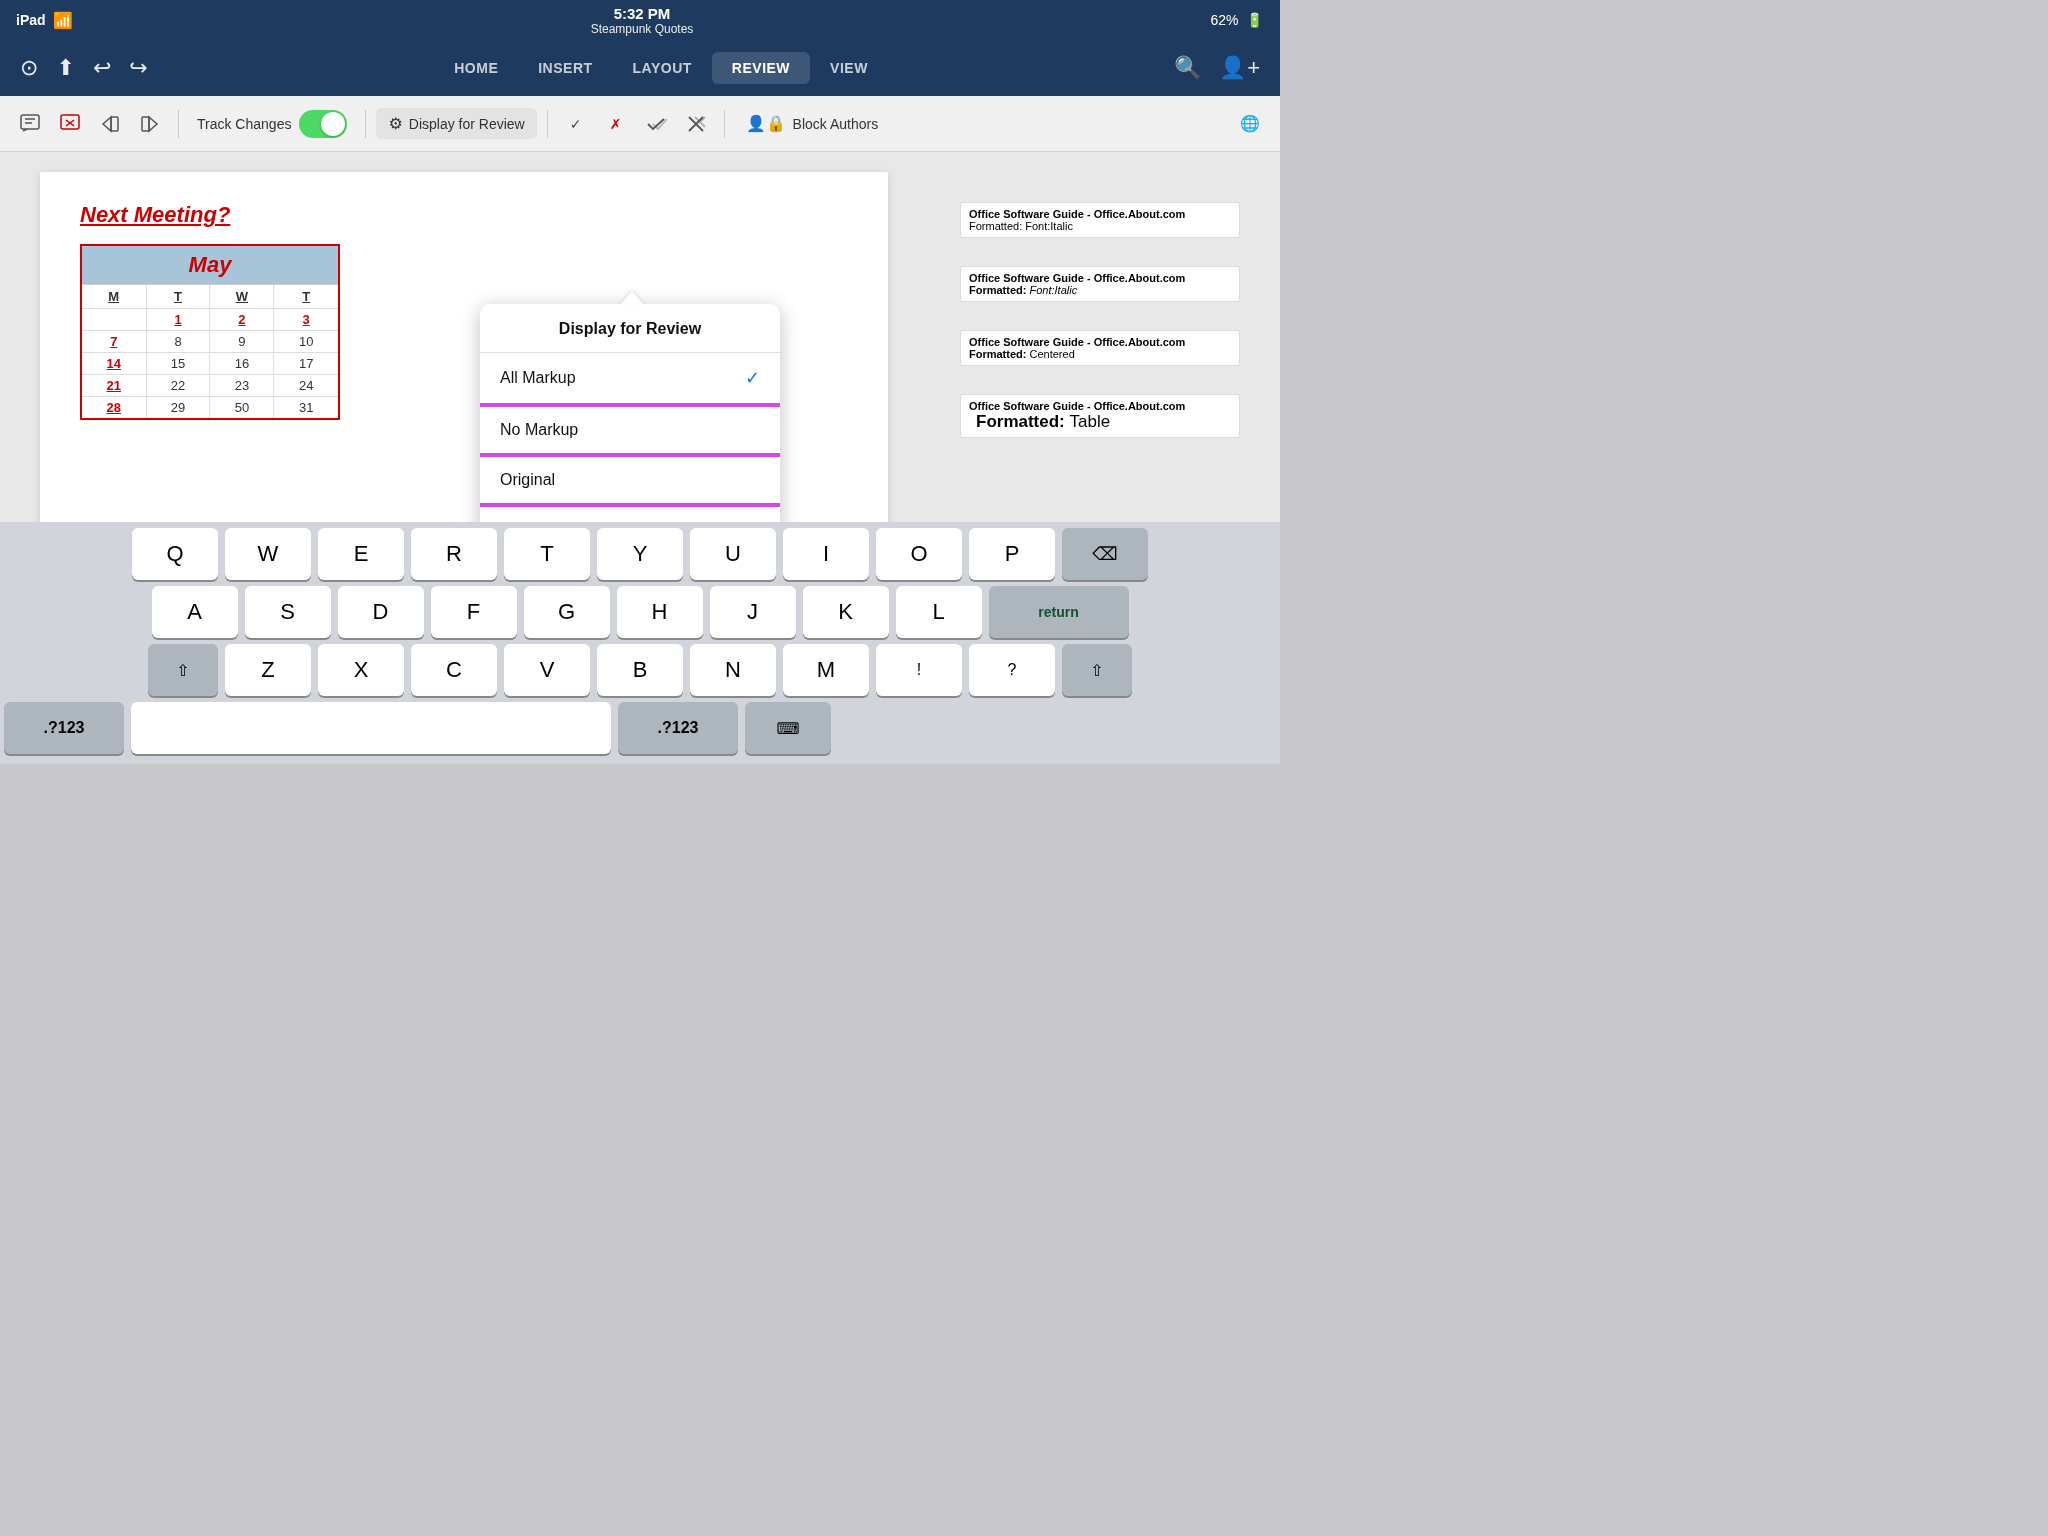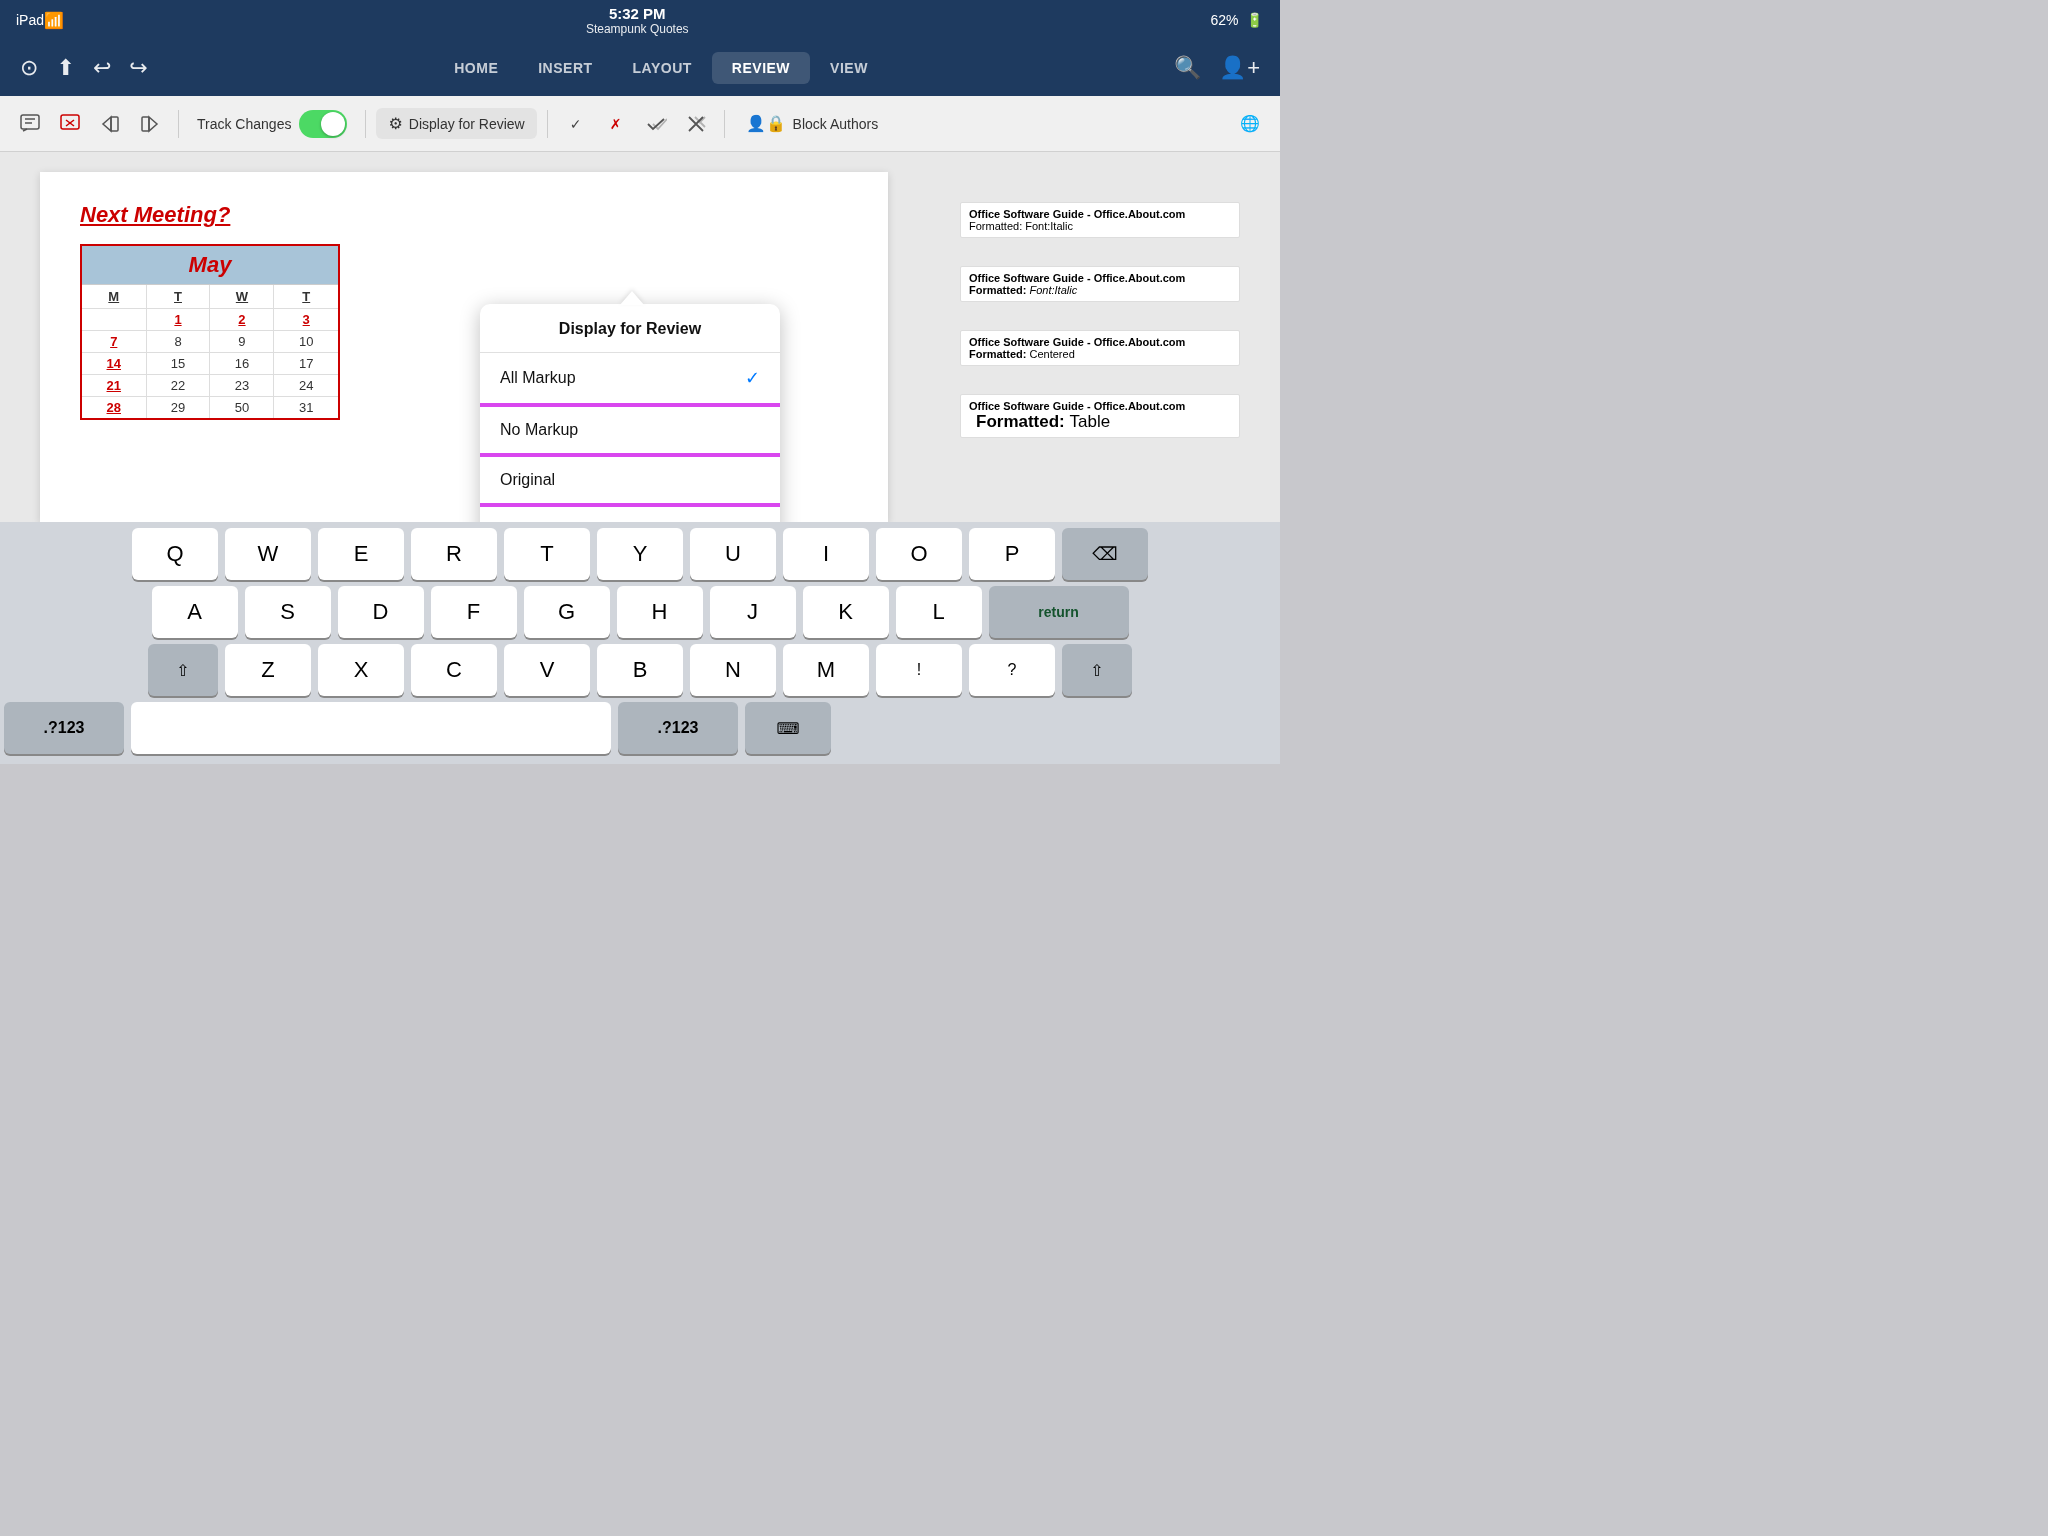--- a/index.html
+++ b/index.html
@@ -8,21 +8,21 @@
     
     #status-bar {
       height: 40px;
       background: #1e3a5f;
       display: flex;
       align-items: center;
       justify-content: space-between;
       padding: 0 16px;
       color: white;
     }
-    #status-bar-left { display: flex; align-items: center; font-size: 14px; font-weight: 400; justify-content: center; }
+    #status-bar-left { display: flex; align-items: center; gap: 8px; font-size: 14px; font-weight: 700; justify-content: center; }
     #status-bar-center { display: flex; flex-direction: column; align-items: center; font-size: 13px; }
     #status-time { font-weight: 600; font-size: 15px; }
     #status-title { font-size: 12px; opacity: 0.9; }
     #status-bar-right { display: flex; align-items: center; gap: 8px; font-size: 14px; }
 
     
     #nav-bar {
       height: 56px;
       background: #1e3a5f;
       display: flex;

